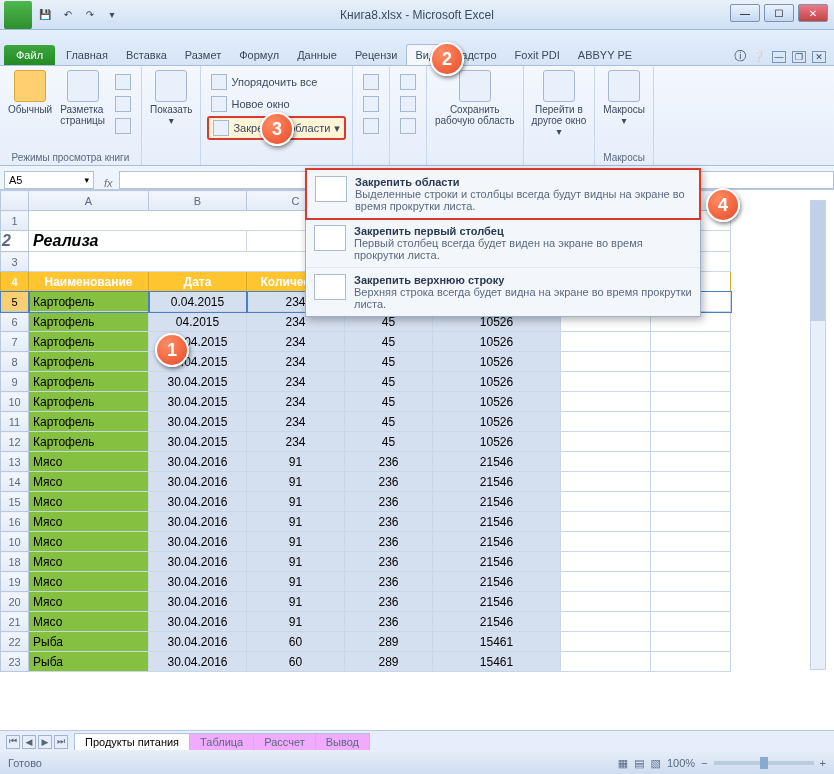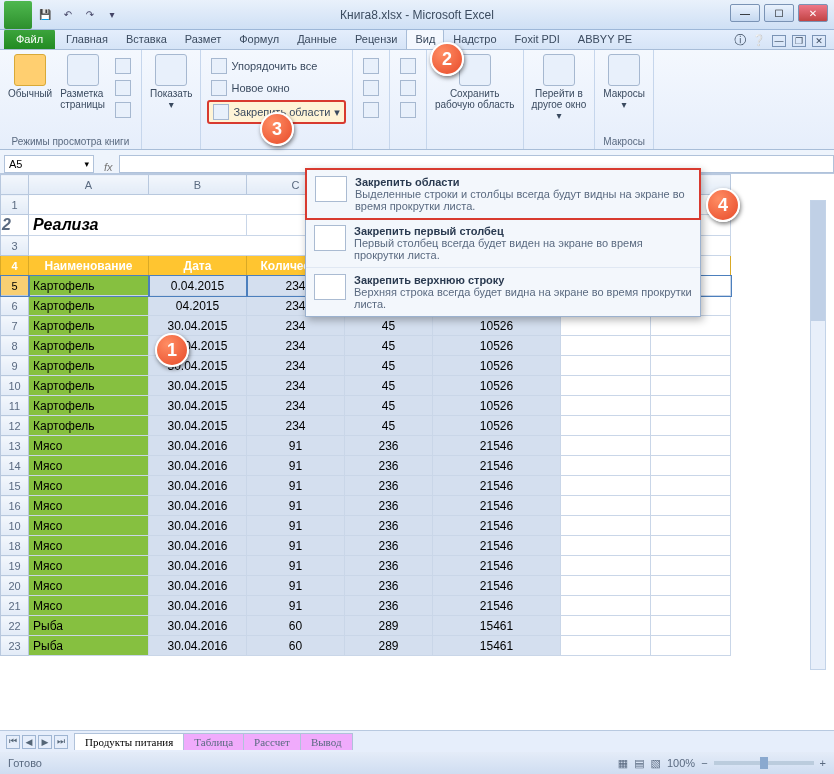--- a/index.html
+++ b/index.html
@@ -9,21 +9,21 @@
 .titlebar { height: 30px; background: linear-gradient(#e9f1fb,#cfe0f5); display: flex; align-items: center; border-bottom: 1px solid #9db7d8; position: relative; }
 .titlebar .corner-icon { width: 28px; height: 28px; background: linear-gradient(#4fb84f,#2d8f2d); margin: 0 4px; border-radius: 2px; position: relative; }
 .qat { display: flex; gap: 2px; }
 .qat-btn { width: 20px; height: 20px; border: 1px solid transparent; border-radius: 2px; display: flex; align-items: center; justify-content: center; font-size: 10px; color: #446; }
 .title-text { position: absolute; left: 50%; transform: translateX(-50%); font-size: 12px; color: #3c4c60; }
 .win-ctrls { position: absolute; right: 6px; top: 4px; display: flex; gap: 4px; }
 .win-btn { width: 30px; height: 18px; border: 1px solid #7a93b5; border-radius: 2px; display: flex; align-items: center; justify-content: center; font-size: 10px; background: linear-gradient(#eaf2fd,#c5d8f0); }
 .win-btn.close { background: linear-gradient(#e78,#c24444); color: #fff; }
 
 
-.tabstrip { height: 20px; background: linear-gradient(#e4eefc,#d6e4f7); display: flex; align-items: flex-end; padding-left: 4px; border-bottom: 1px solid #a8bdd8; font-size: 11px; }
+.tabstrip { height: 36px; background: linear-gradient(#e4eefc,#d6e4f7); display: flex; align-items: flex-end; padding-left: 4px; border-bottom: 1px solid #a8bdd8; font-size: 11px; }
 .file-tab { background: linear-gradient(#3da53d,#228b22); color: #fff; padding: 4px 12px; border-radius: 3px 3px 0 0; margin-right: 2px; }
 .rtab { padding: 4px 8px; color: #3a4a5f; border: 1px solid transparent; border-bottom: none; white-space: nowrap; }
 .rtab.active { background: #f4f8fe; border-color: #a8bdd8; border-radius: 3px 3px 0 0; }
 .tab-right { margin-left: auto; display: flex; align-items: center; gap: 6px; padding-right: 8px; color: #3a4a5f; }
 .mini-box { width: 14px; height: 12px; border: 1px solid #7a93b5; font-size: 9px; display: flex; align-items: center; justify-content: center; }
 
 
 .ribbon { height: 100px; background: linear-gradient(#f4f8fe,#e6eefb); border-bottom: 1px solid #a8bdd8; display: flex; }
 .rgroup { border-right: 1px solid #c6d6ec; padding: 2px 6px 2px 6px; display: flex; flex-direction: column; justify-content: flex-start; }
 .rgroup-label { font-size: 10px; color: #5a6a80; text-align: center; margin-top: auto; padding-top: 2px; }
@@ -62,21 +62,21 @@
 .dd-item:last-child { border-bottom: none; }
 .dd-item.hl { border: 2px solid #d83a2f; margin: -1px; }
 .dd-ic { width: 32px; height: 26px; background: #fff; border: 1px solid #aabbd2; flex-shrink: 0; }
 .dd-txt b { display: block; color: #2a3a50; }
 .dd-txt span { color: #5a6a80; }
 
 
 .sheettabs { height: 22px; background: #e6eefb; border-top: 1px solid #b8c9e0; display: flex; align-items: center; font-size: 11px; padding-left: 6px; }
 .nav-arrows { display: flex; gap: 2px; margin-right: 6px; }
 .nav-arrows span { width: 14px; height: 14px; border: 1px solid #9fb5d2; font-size: 9px; display: flex; align-items: center; justify-content: center; color: #567; }
-.stab { padding: 2px 10px; border: 1px solid #b0c2da; border-bottom: none; background: #fff; margin-right: -1px; font-family: Liberation Serif, serif; }
+.stab { padding: 2px 10px; border: 1px solid #b0c2da; border-bottom: none; background: #fff; margin-right: -1px; }
 .stab.inactive { background: #f0abfc; color: #5a6a80; }
 .statusbar { height: 22px; background: linear-gradient(#e4ecf8,#cfddf1); display: flex; align-items: center; font-size: 11px; color: #5a6a80; padding: 0 8px; }
 .sb-right { margin-left: auto; display: flex; align-items: center; gap: 6px; }
 .zoom-track { width: 100px; height: 4px; background: #bcd; position: relative; }
 .zoom-thumb { width: 8px; height: 12px; background: #8aa9cf; position: absolute; left: 46px; top: -4px; }
 
 
 .badge { position: absolute; width: 34px; height: 34px; border-radius: 50%; background: radial-gradient(circle at 35% 30%, #ff8d63, #e74a2a); border: 2px solid #fff; color: #fff; font-weight: bold; font-size: 18px; display: flex; align-items: center; justify-content: center; box-shadow: 1px 2px 4px rgba(0,0,0,.5); z-index: 50; }
 
 .vscroll { position: absolute; right: 8px; top: 200px; width: 16px; height: 470px; background: #e8effa; border: 1px solid #c3d3e8; }

